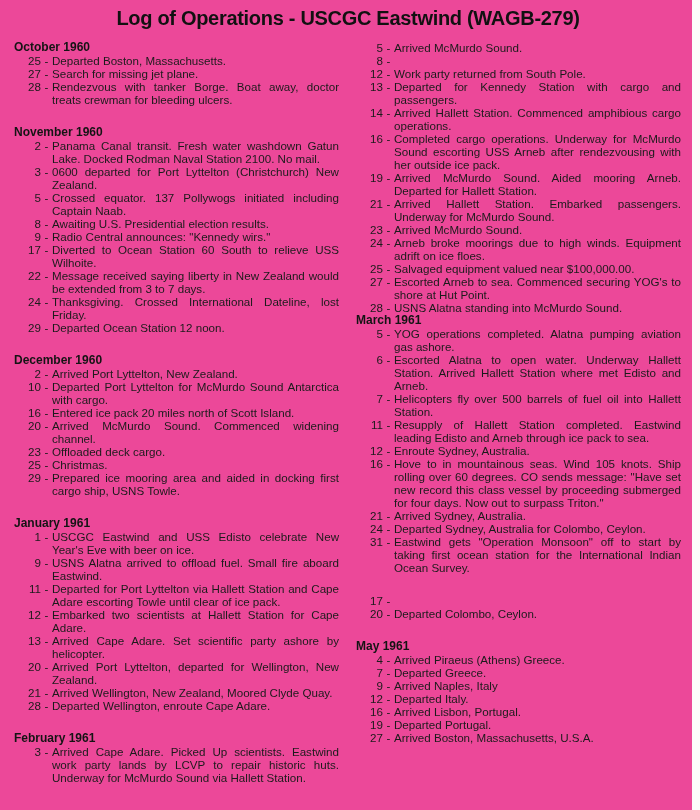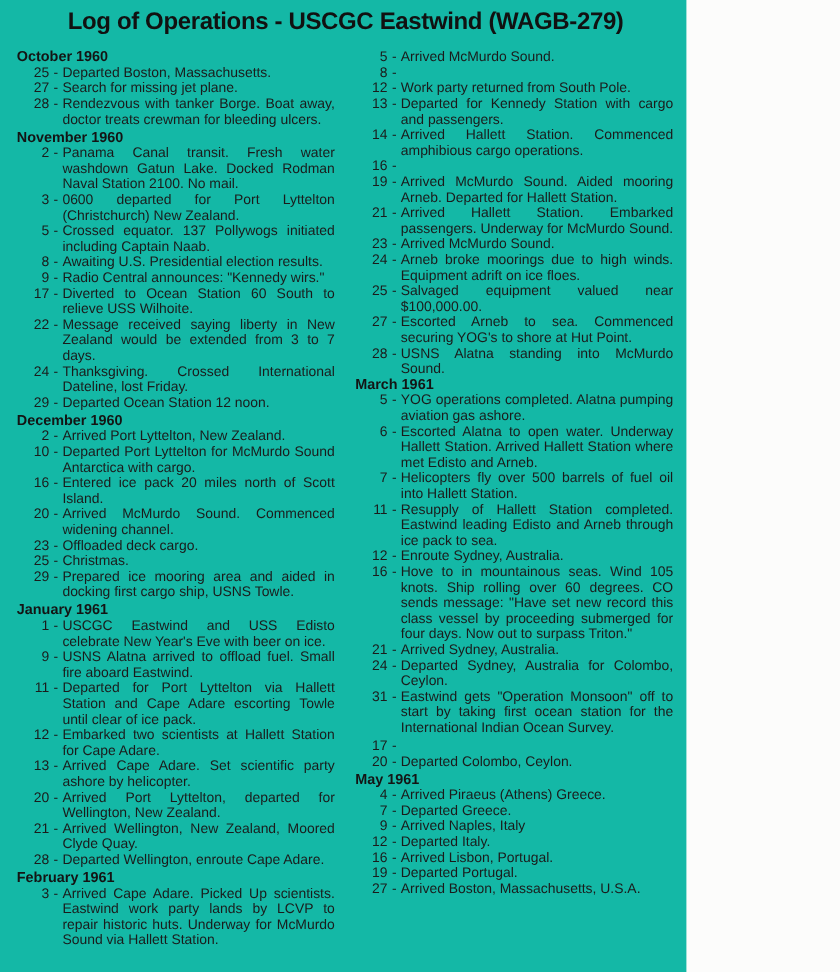--- a/index.html
+++ b/index.html
@@ -2,24 +2,24 @@
 <html><head>
 <meta charset="utf-8">
 <style>
   html, body {
     margin: 0;
     padding: 0;
     background: #fcfcfb;
   }
   .page {
     position: relative;
-    width: 572px;
+    width: 692px;
     height: 810px;
     box-sizing: border-box;
-    background: #14b8a6;
+    background: #ec4899;
     color: #1b1b1b;
     font-family: "Liberation Sans", sans-serif;
     padding: 7px 10px 0 14px;
     overflow: hidden;
   }
   .title {
     text-align: center;
     font-weight: 700;
     font-size: 20px;
     letter-spacing: -0.3px;
@@ -28,21 +28,21 @@
   }
   .columns {
     display: flex;
     column-gap: 16px;
   }
   .col {
     flex: 1 1 0;
     min-width: 0;
   }
   .month-section {
-    margin-top: 2px;
+    margin-top: 20px;
   }
   .month-section:first-child,
   .month-section.flush {
     margin-top: 0;
   }
   .month-heading {
     font-weight: 700;
     font-size: 12px;
     line-height: 13px;
     color: #141414;
@@ -252,20 +252,21 @@
             <span class="text">Departed for Kennedy Station with cargo and passengers.</span>
           </div>
           <div class="entry">
             <span class="day">14</span>
             <span class="sep">-</span>
             <span class="text">Arrived Hallett Station.  Commenced amphibious cargo operations.</span>
           </div>
           <div class="entry">
             <span class="day">16</span>
             <span class="sep">-</span>
+            <span class="text">Completed cargo operations.  Underway for McMurdo Sound escorting USS Arneb after rendezvousing with her outside ice pack.</span>
           </div>
           <div class="entry">
             <span class="day">19</span>
             <span class="sep">-</span>
             <span class="text">Arrived McMurdo Sound.  Aided mooring Arneb. Departed for Hallett Station.</span>
           </div>
           <div class="entry">
             <span class="day">21</span>
             <span class="sep">-</span>
             <span class="text">Arrived Hallett Station.  Embarked passengers. Underway for McMurdo Sound.</span>

